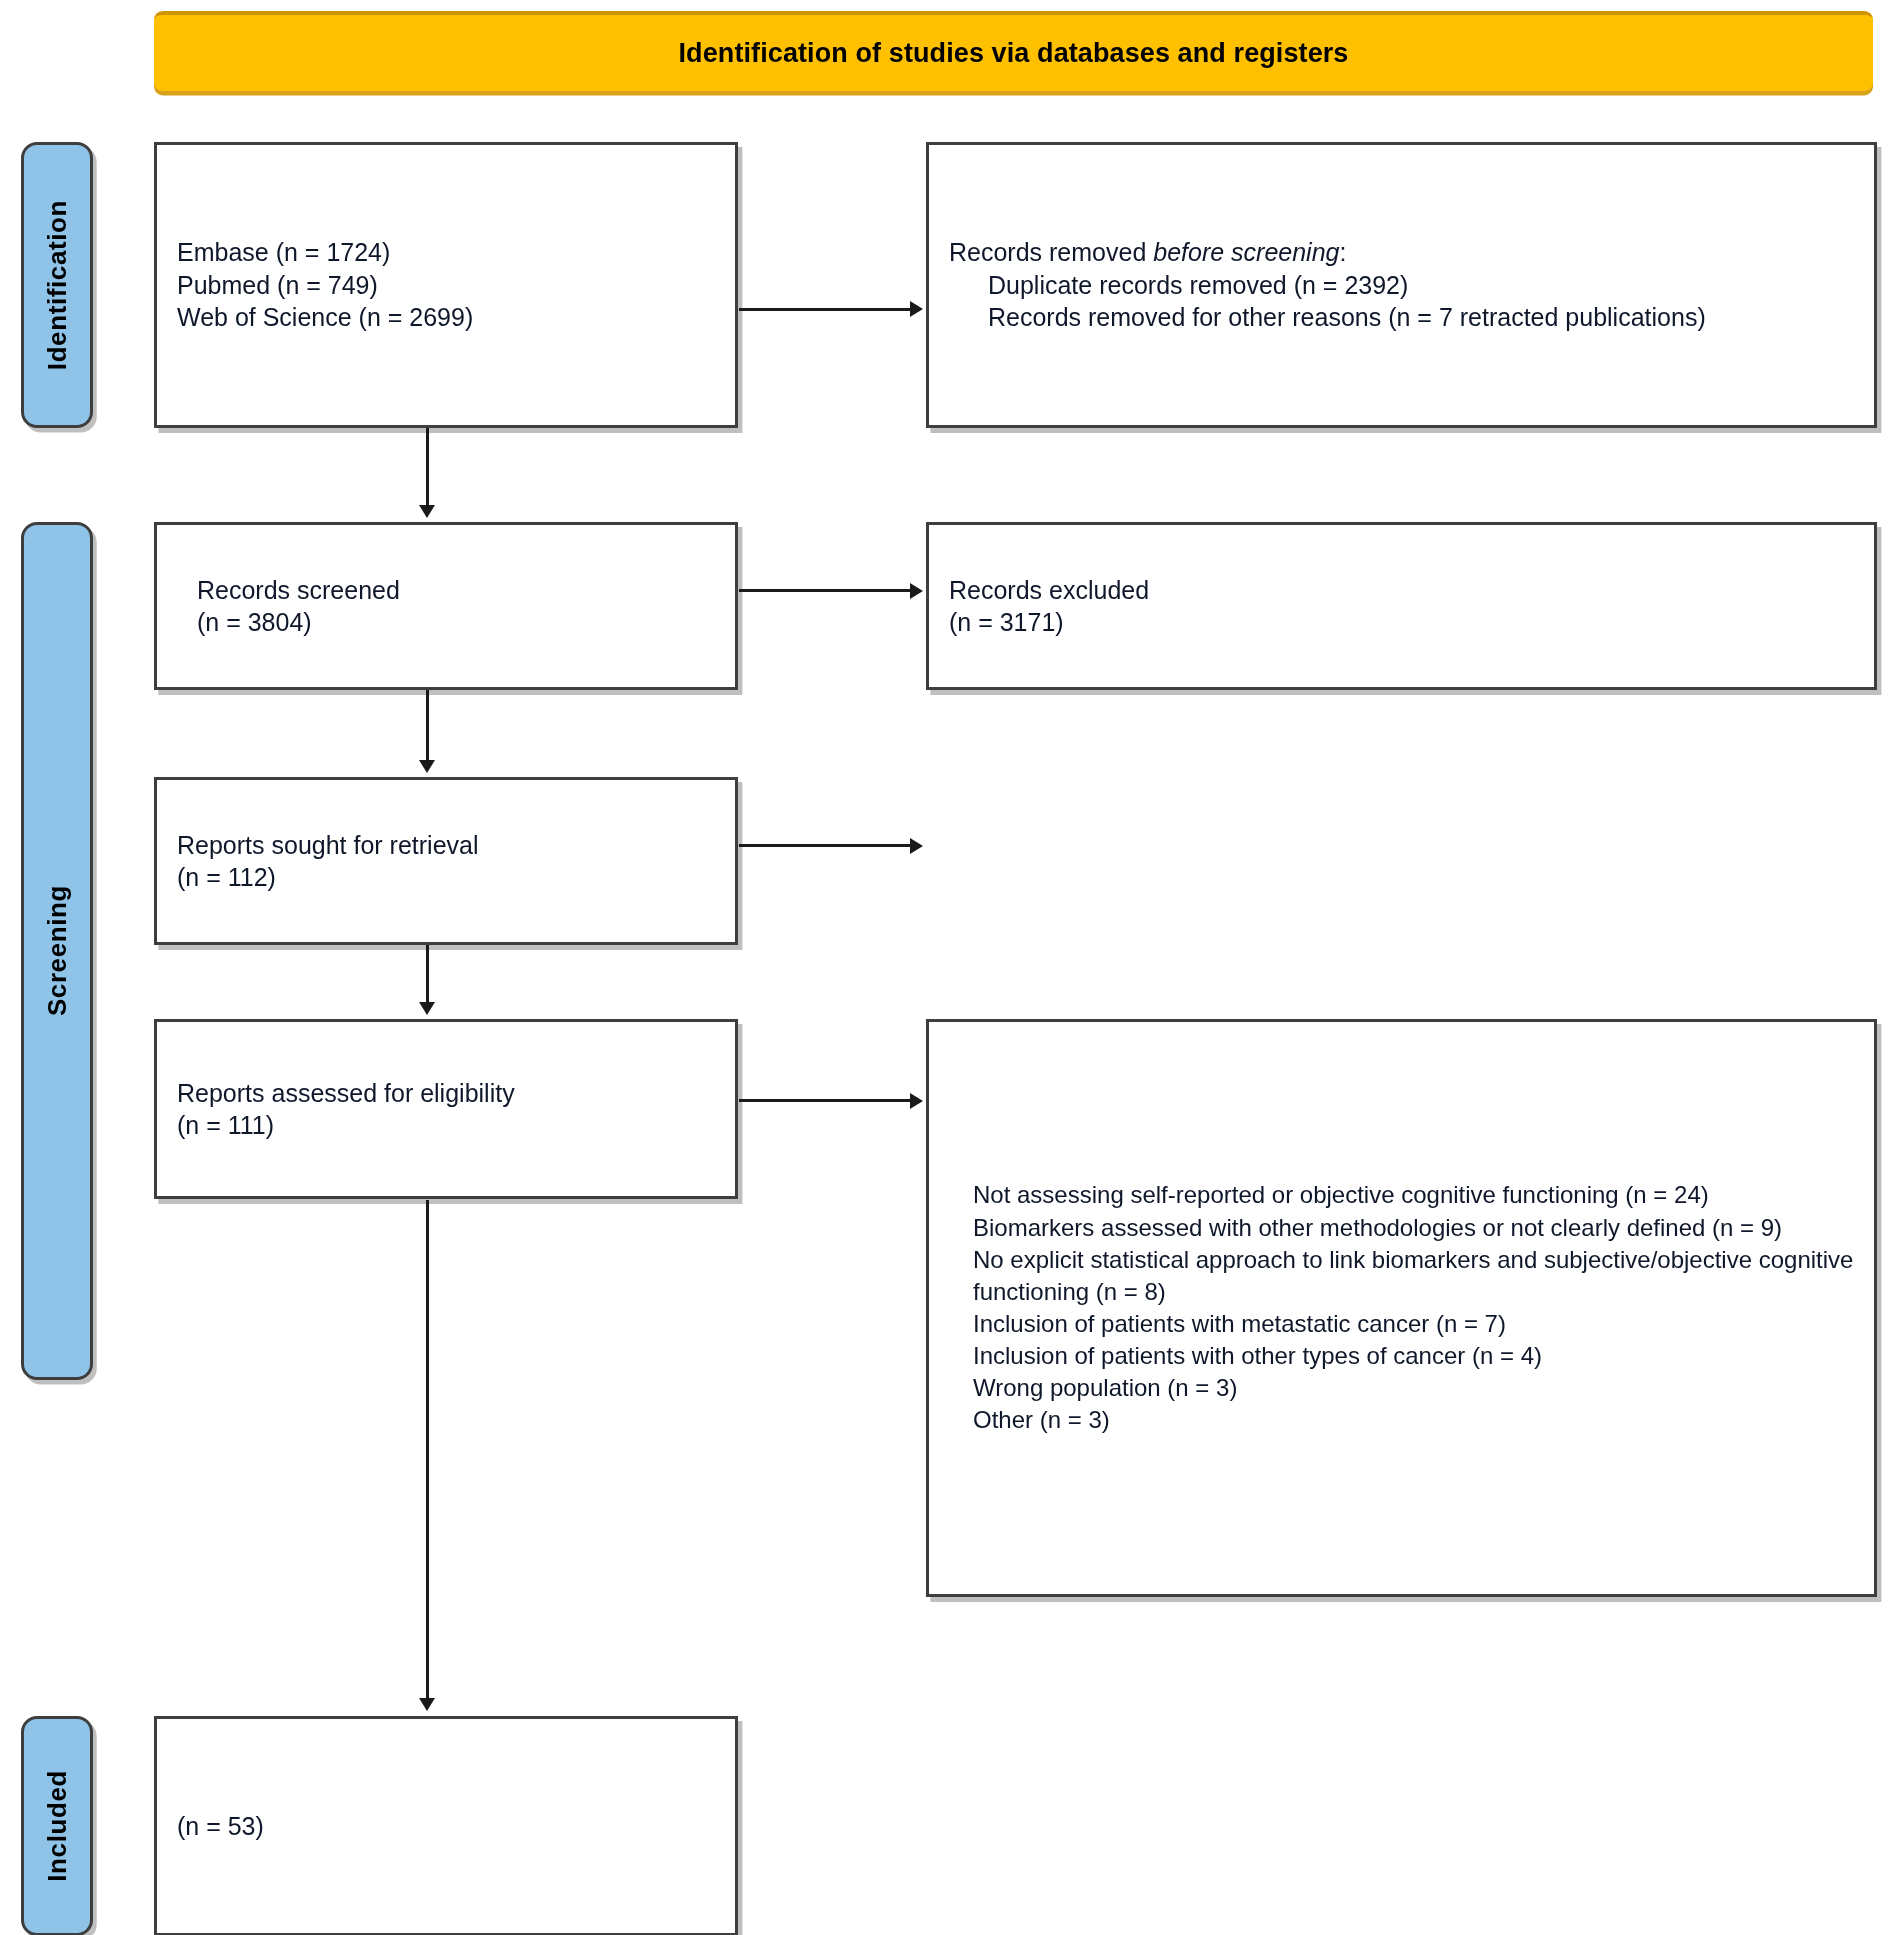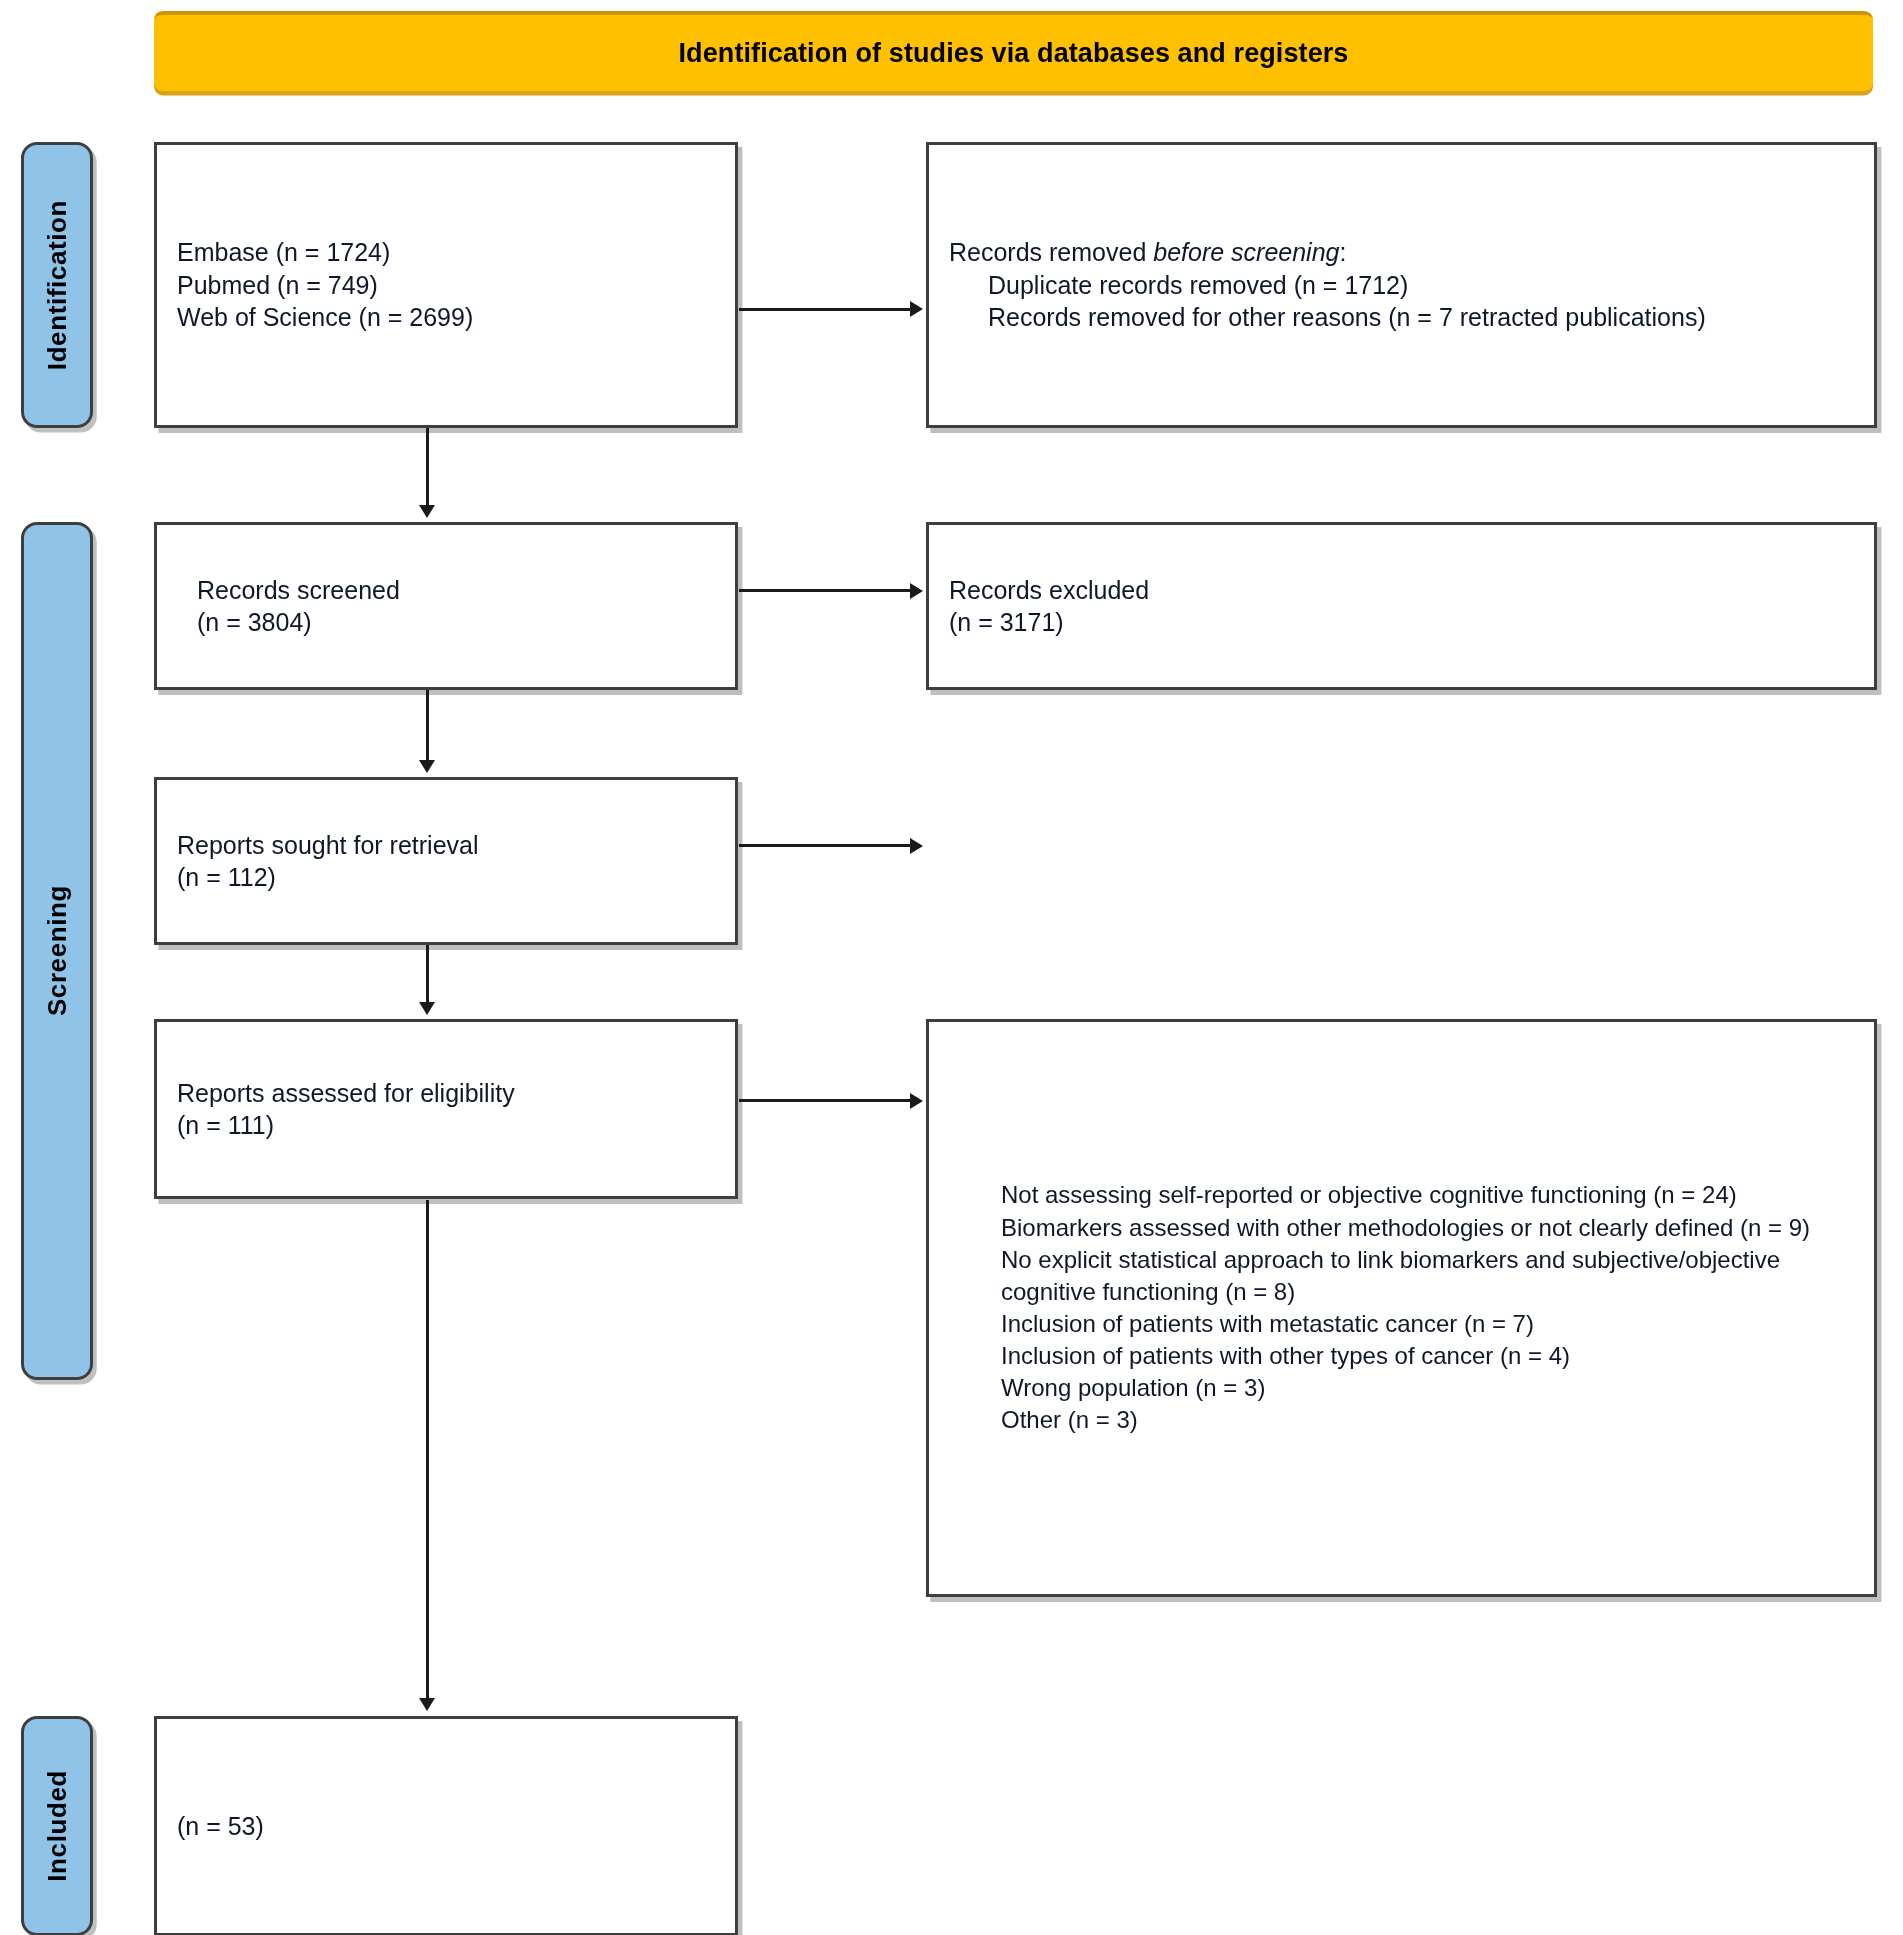--- a/index.html
+++ b/index.html
@@ -96,21 +96,21 @@
   #box-databases      { left: 154px;  top: 142px;  width: 584px;  height: 286px; }
   #box-removed        { left: 926px; top: 142px;  width: 951px; height: 286px; }
   #box-screened       { left: 154px;  top: 522px;  width: 584px;  height: 168px; padding-left: 20px; }
   #box-excluded       { left: 926px; top: 522px;  width: 951px; height: 168px; }
   #box-sought         { left: 154px;  top: 777px; width: 584px;  height: 168px; }
   #box-notretrieved   { left: 926px; top: 777px; width: 951px; height: 168px; }
   #box-eligibility    { left: 154px;  top: 1019px; width: 584px;  height: 180px; }
   #box-reasons        { left: 926px; top: 1019px; width: 951px; height: 578px; }
   #box-included       { left: 154px;  top: 1716px; width: 584px;  height: 220px; }
 
-  #box-reasons .box-inner { font-size: 24px; line-height: 1.34; padding-left: 72px; padding-right: 17.4px; }
+  #box-reasons .box-inner { font-size: 24px; line-height: 1.34; padding-left: 44px; padding-right: 17.4px; }
 
   
   .conn-v {
     position: absolute;
     width: 3.1px;
     background: #1A1A1A;
   }
   .conn-h {
     position: absolute;
     height: 3.1px;
@@ -180,21 +180,21 @@
     <div class="box-inner">
       <span class="ln">Embase (n = 1724)</span>
       <span class="ln">Pubmed (n = 749)</span>
       <span class="ln">Web of Science (n = 2699)</span>
     </div>
   </div>
 
   <div class="box" id="box-removed">
     <div class="box-inner">
       <span class="ln"><span>Records removed </span><em>before screening</em><span>:</span></span>
-      <span class="ind">Duplicate records removed (n = 1712)</span>
+      <span class="ind">Duplicate records removed (n = 2392)</span>
       <span class="ind">Records removed for other reasons (n = 7 retracted publications)</span>
     </div>
   </div>
 
   <div class="box" id="box-screened">
     <div class="box-inner">
       <span class="ln">Records screened</span>
       <span class="ln">(n = 3804)</span>
     </div>
   </div>

